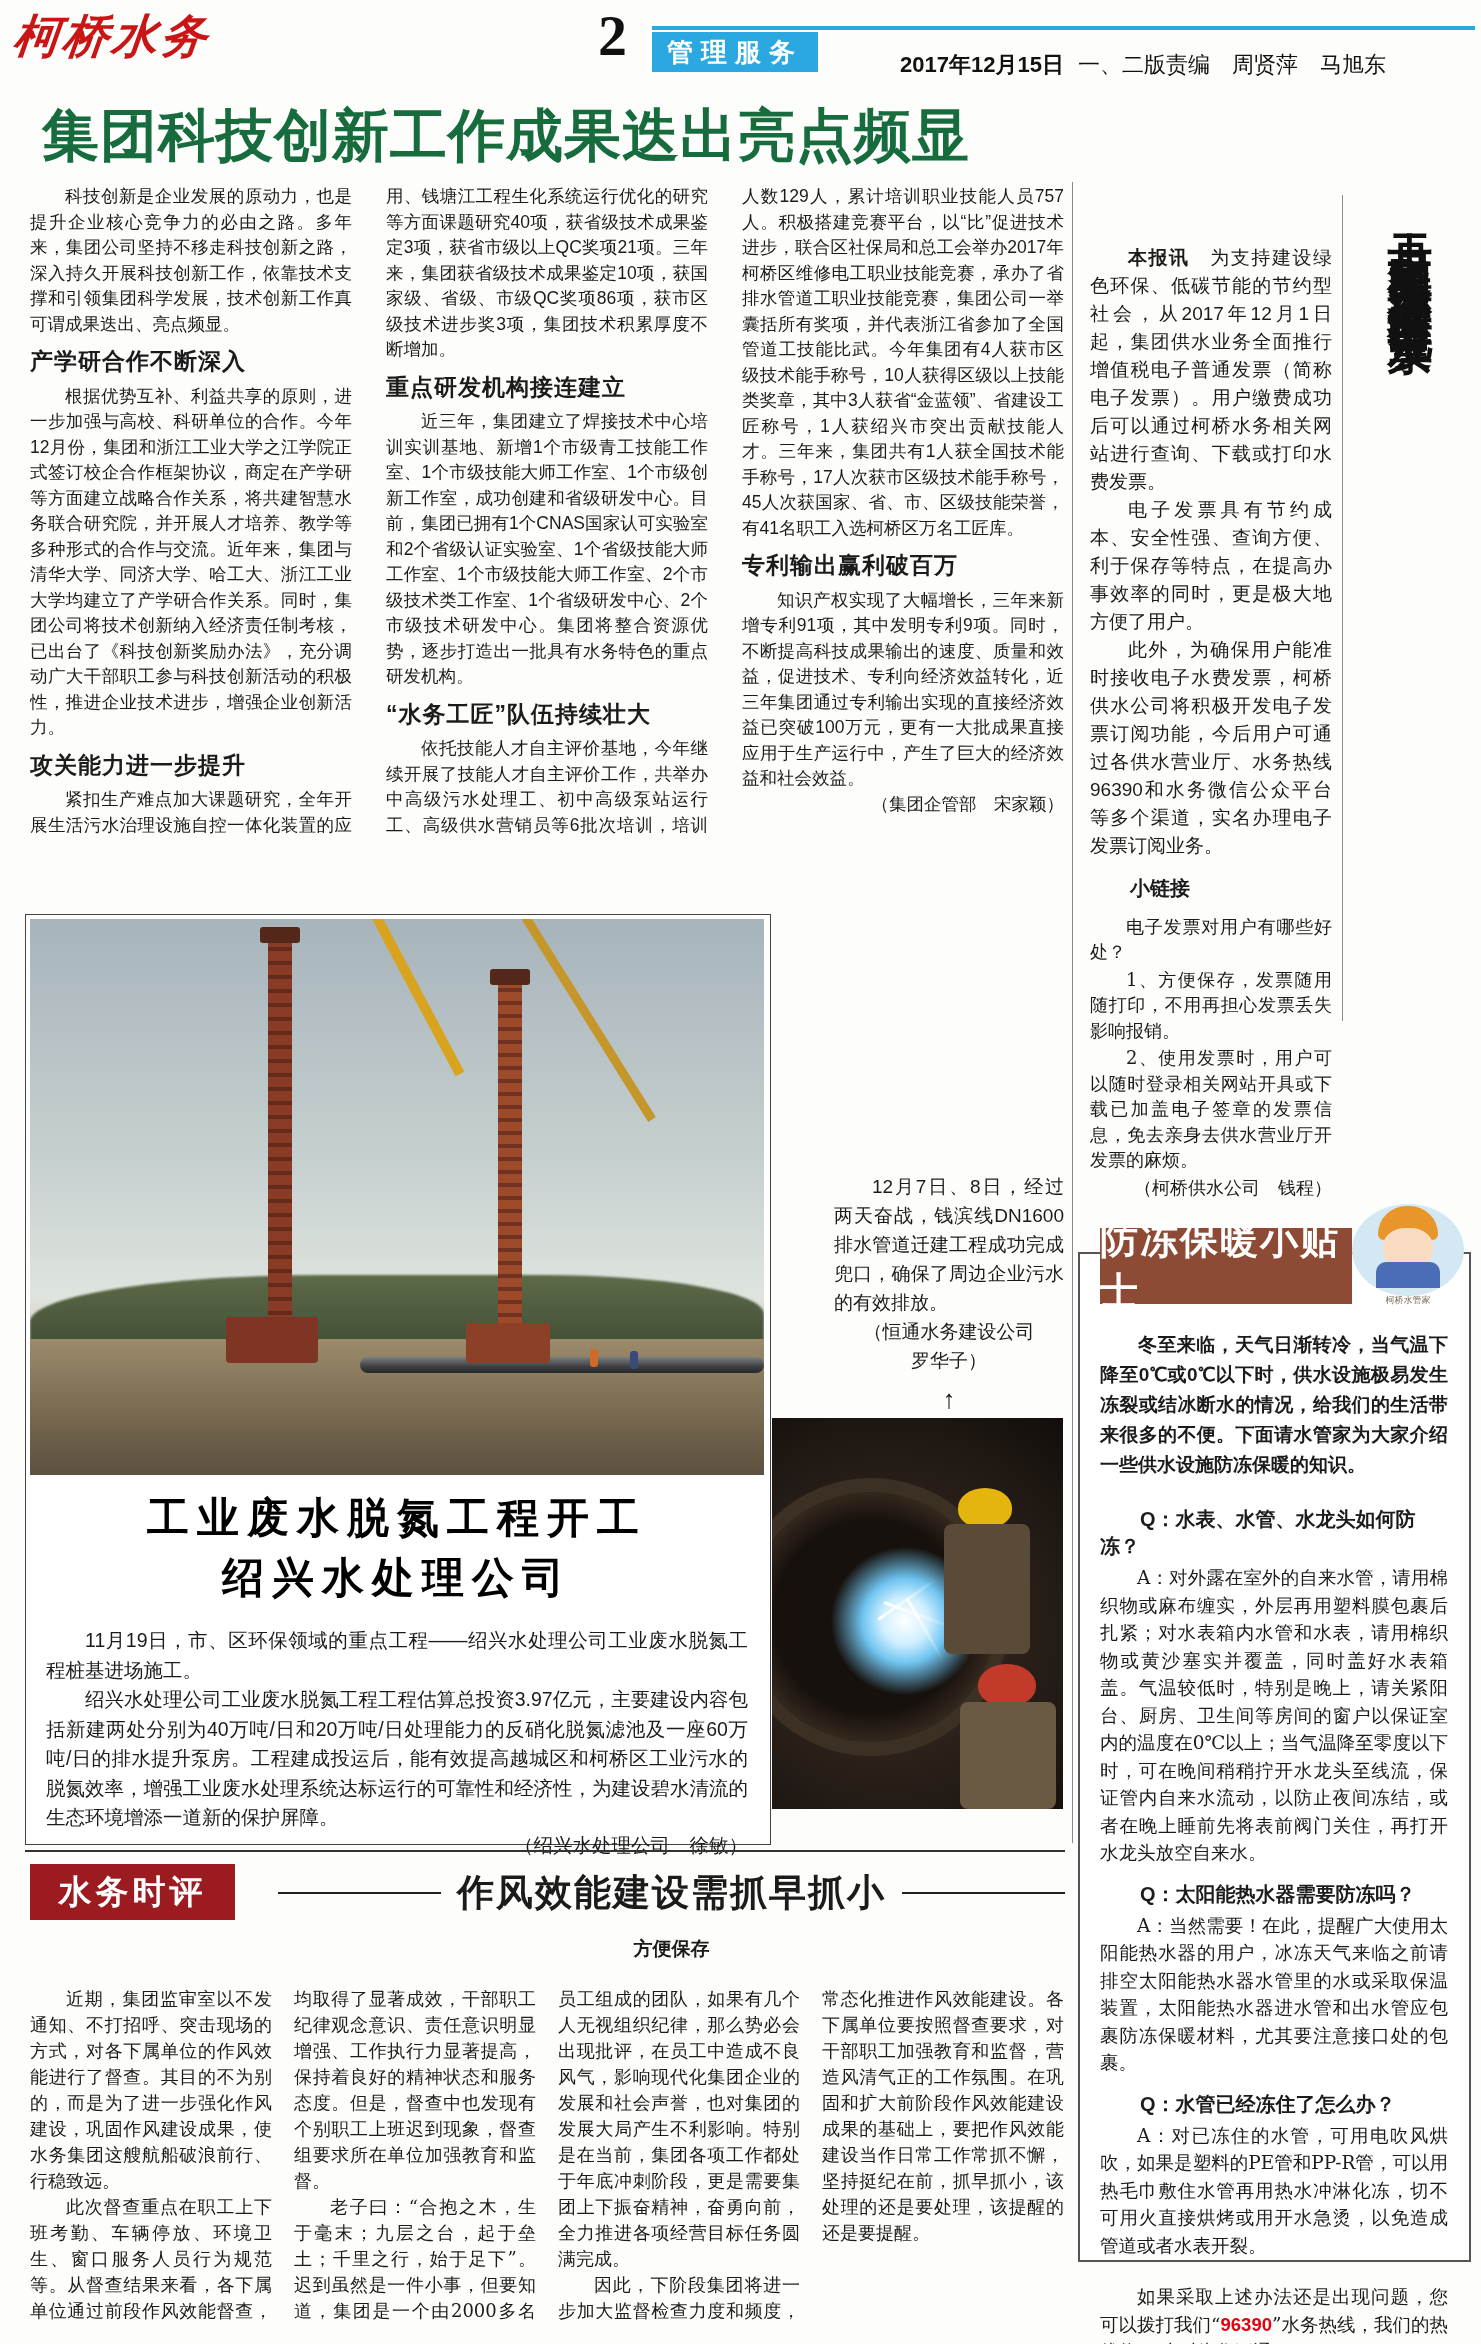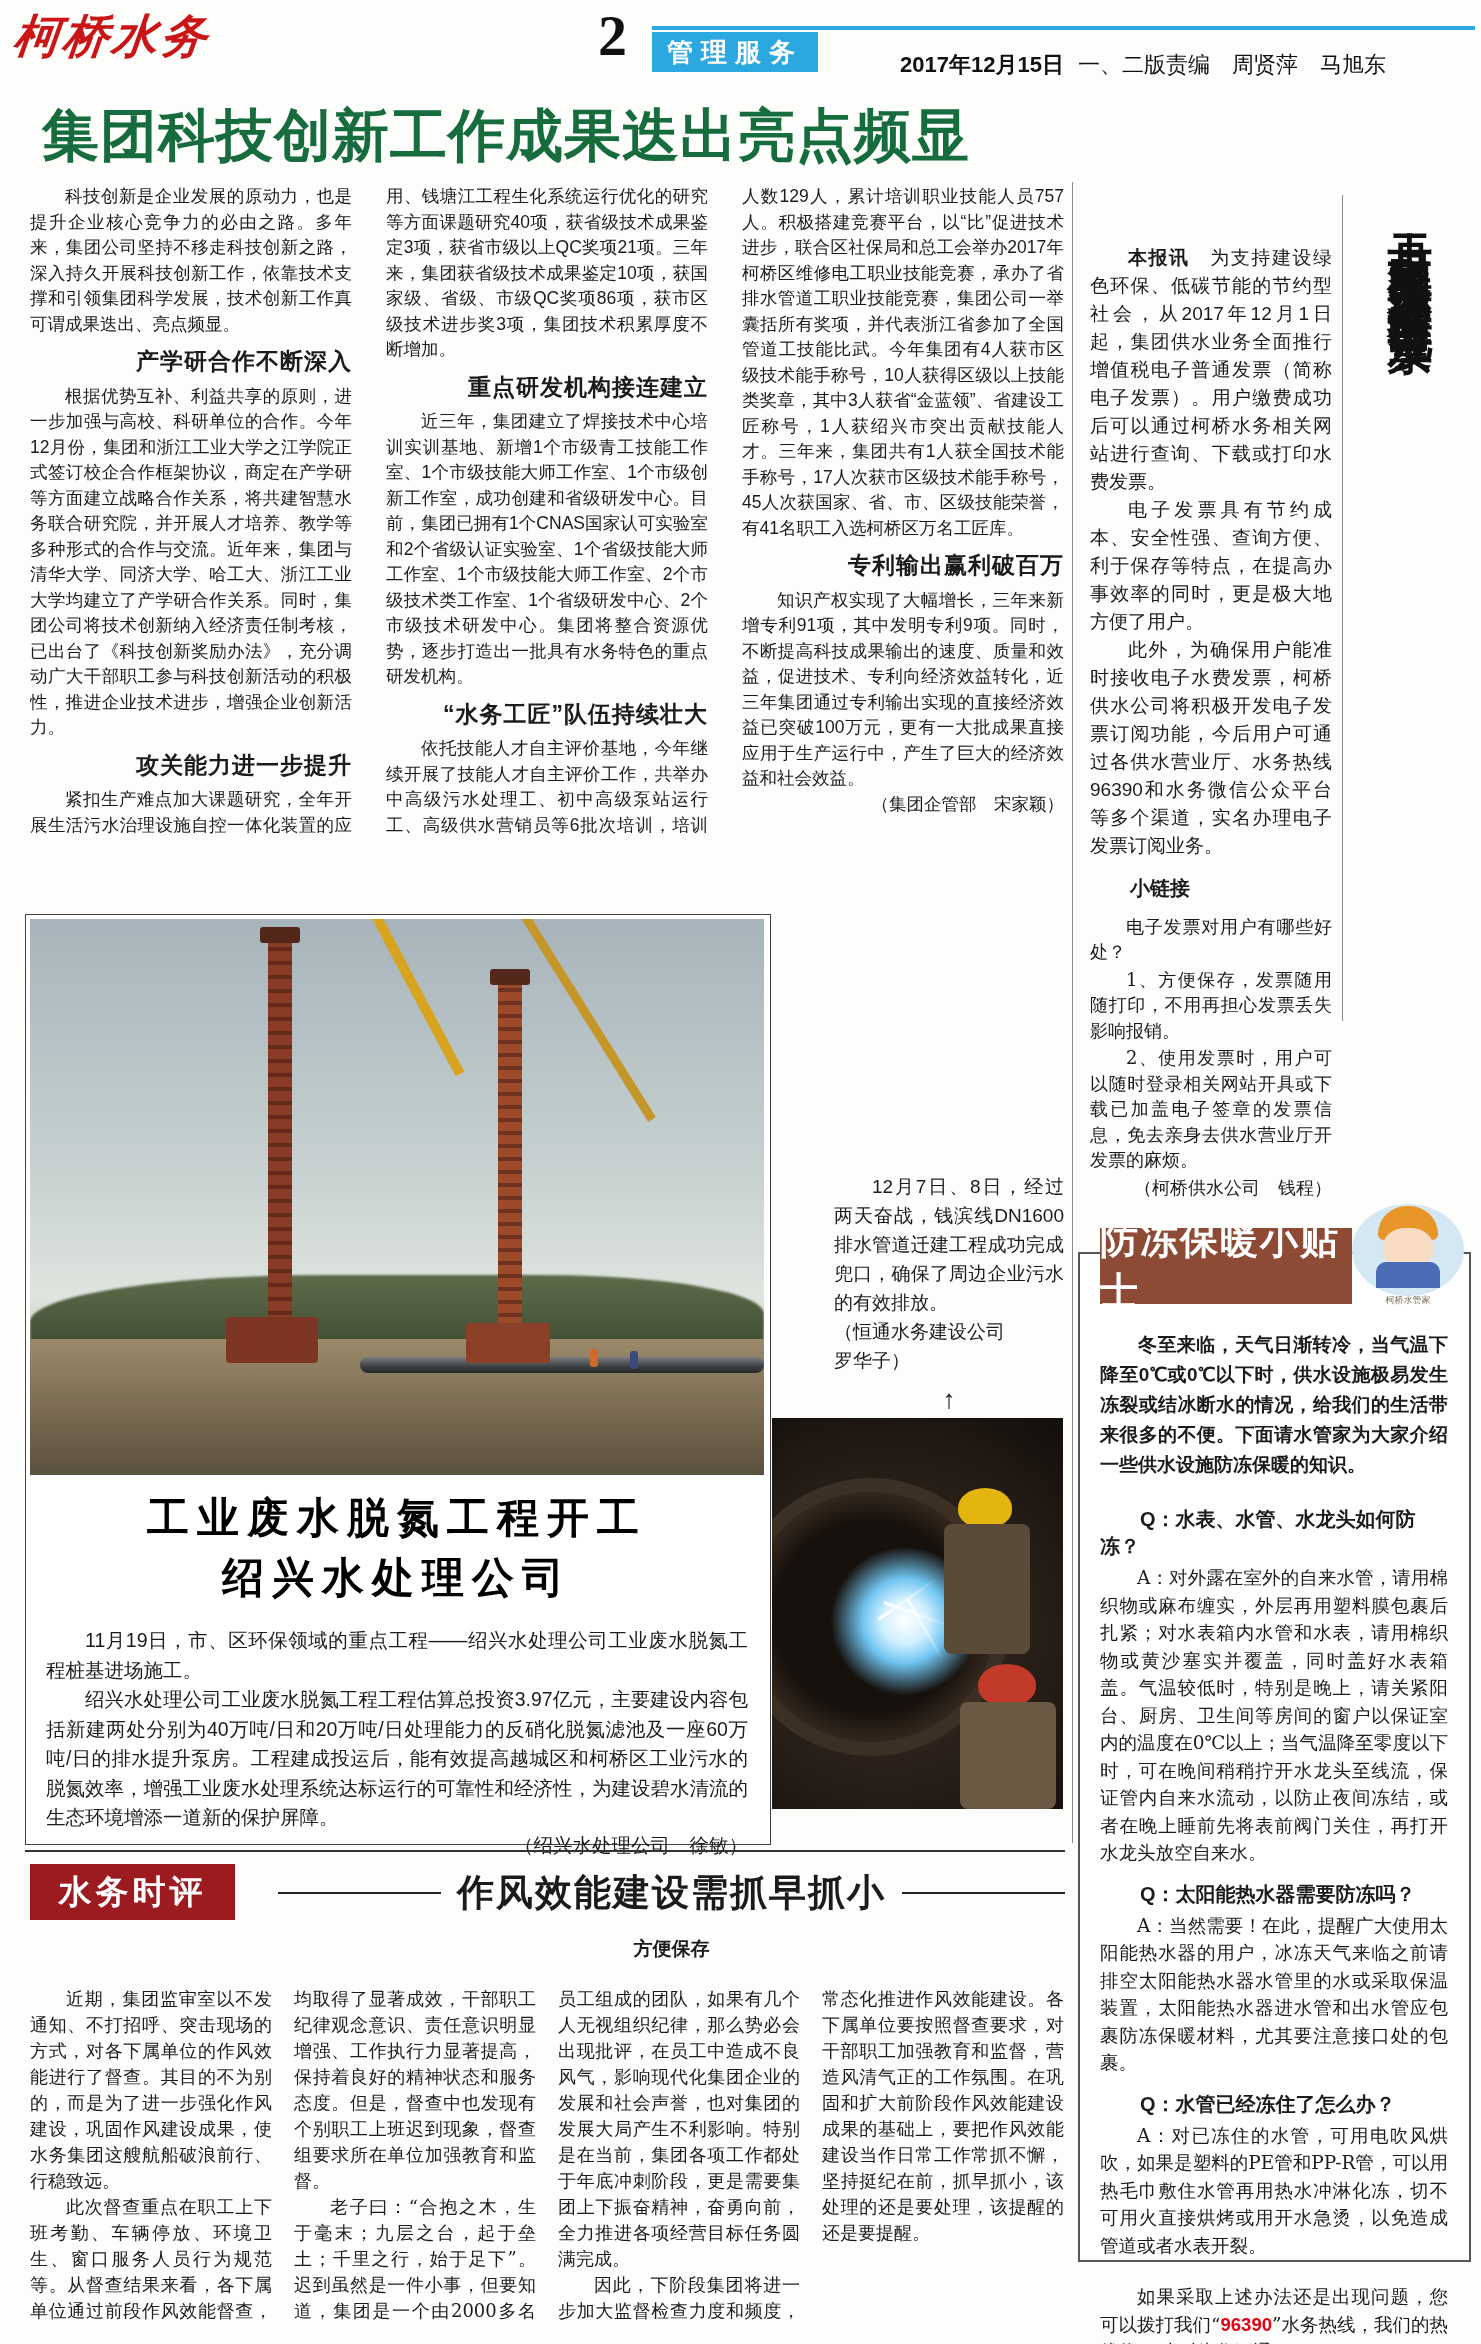--- a/index.html
+++ b/index.html
@@ -17,21 +17,21 @@
         font-weight:bold;font-size:26px;letter-spacing:8px;display:flex;align-items:center;justify-content:center;}
   .dateline{left:900px;top:50px;width:575px;text-align:left;font-size:22px;color:#111;}
   .dateline b{margin-right:14px;}
 
   
   .headline{left:42px;top:98px;width:1025px;font-size:57px;font-weight:900;color:#176c3e;
         letter-spacing:1px;white-space:nowrap;font-family:"Liberation Sans",sans-serif;}
   .main-body{left:30px;top:184px;width:1034px;height:722px;column-count:3;column-gap:34px;
         font-size:17.5px;line-height:25.5px;text-align:justify;overflow:hidden;}
   .main-body p{margin:0;text-indent:2em;}
-  .main-body .sub{font-size:23px;font-weight:bold;text-align:right;text-indent:0;
+  .main-body .sub{font-size:23px;font-weight:bold;text-align:left;text-indent:0;
         margin:12px 0 9px 0;letter-spacing:1px;}
   .main-body .byl{text-align:right;text-indent:0;font-family:"DejaVu Serif",serif;}
 
   
   .vr1{left:1072px;top:182px;width:1px;height:1661px;background:#8a8a8a;}
   .vr2{left:1342px;top:195px;width:1px;height:826px;background:#8a8a8a;}
 
   
   .inv{left:1090px;top:244px;width:242px;font-size:19px;line-height:28px;text-align:justify;}
   .inv p{margin:0;text-indent:2em;}
@@ -66,21 +66,21 @@
 
   .sxtitle{left:30px;top:1488px;width:734px;text-align:center;font-weight:900;font-size:42px;
         letter-spacing:8px;line-height:60px;color:#000;}
   .sxbody{left:46px;top:1626px;width:702px;font-size:19.5px;line-height:29.5px;text-align:justify;}
   .sxbody p{margin:0;text-indent:2em;}
   .sxbody .byl{text-align:right;font-family:Liberation Mono, monospace;text-indent:0;}
 
   
   .cap{left:834px;top:1172px;width:230px;font-size:19px;line-height:29px;text-align:justify;}
   .cap p{margin:0;text-indent:2em;}
-  .cap .byl{font-family:"DejaVu Serif",serif;text-align:left;text-indent:0;}
+  .cap .byl{font-family:"DejaVu Serif",serif;text-align:center;text-indent:0;}
   .cap .arrow{text-align:center;font-size:26px;font-weight:900;margin-top:10px;}
   .photo2{left:772px;top:1418px;width:291px;height:391px;overflow:hidden;
         background:radial-gradient(circle at 40% 55%,#4a3a2c 0%,#2b211a 45%,#120e0b 100%);}
   .flange{position:absolute;left:-40px;top:60px;width:250px;height:250px;border-radius:50%;
         background:radial-gradient(circle,#17110d 55%,#33271d 70%,#201812 100%);border:14px solid #3c2f24;}
   .glow{position:absolute;left:58px;top:128px;width:150px;height:150px;border-radius:50%;
         background:radial-gradient(circle,#ffffff 0%,#cfefff 22%,#6fc4f0 40%,rgba(60,120,160,0) 70%);}
   .spark{position:absolute;width:70px;height:3px;background:linear-gradient(90deg,#fff,rgba(255,255,255,0));}
   .helm{position:absolute;border-radius:50% 50% 45% 45%;}
   .body2{position:absolute;border-radius:8px;}

